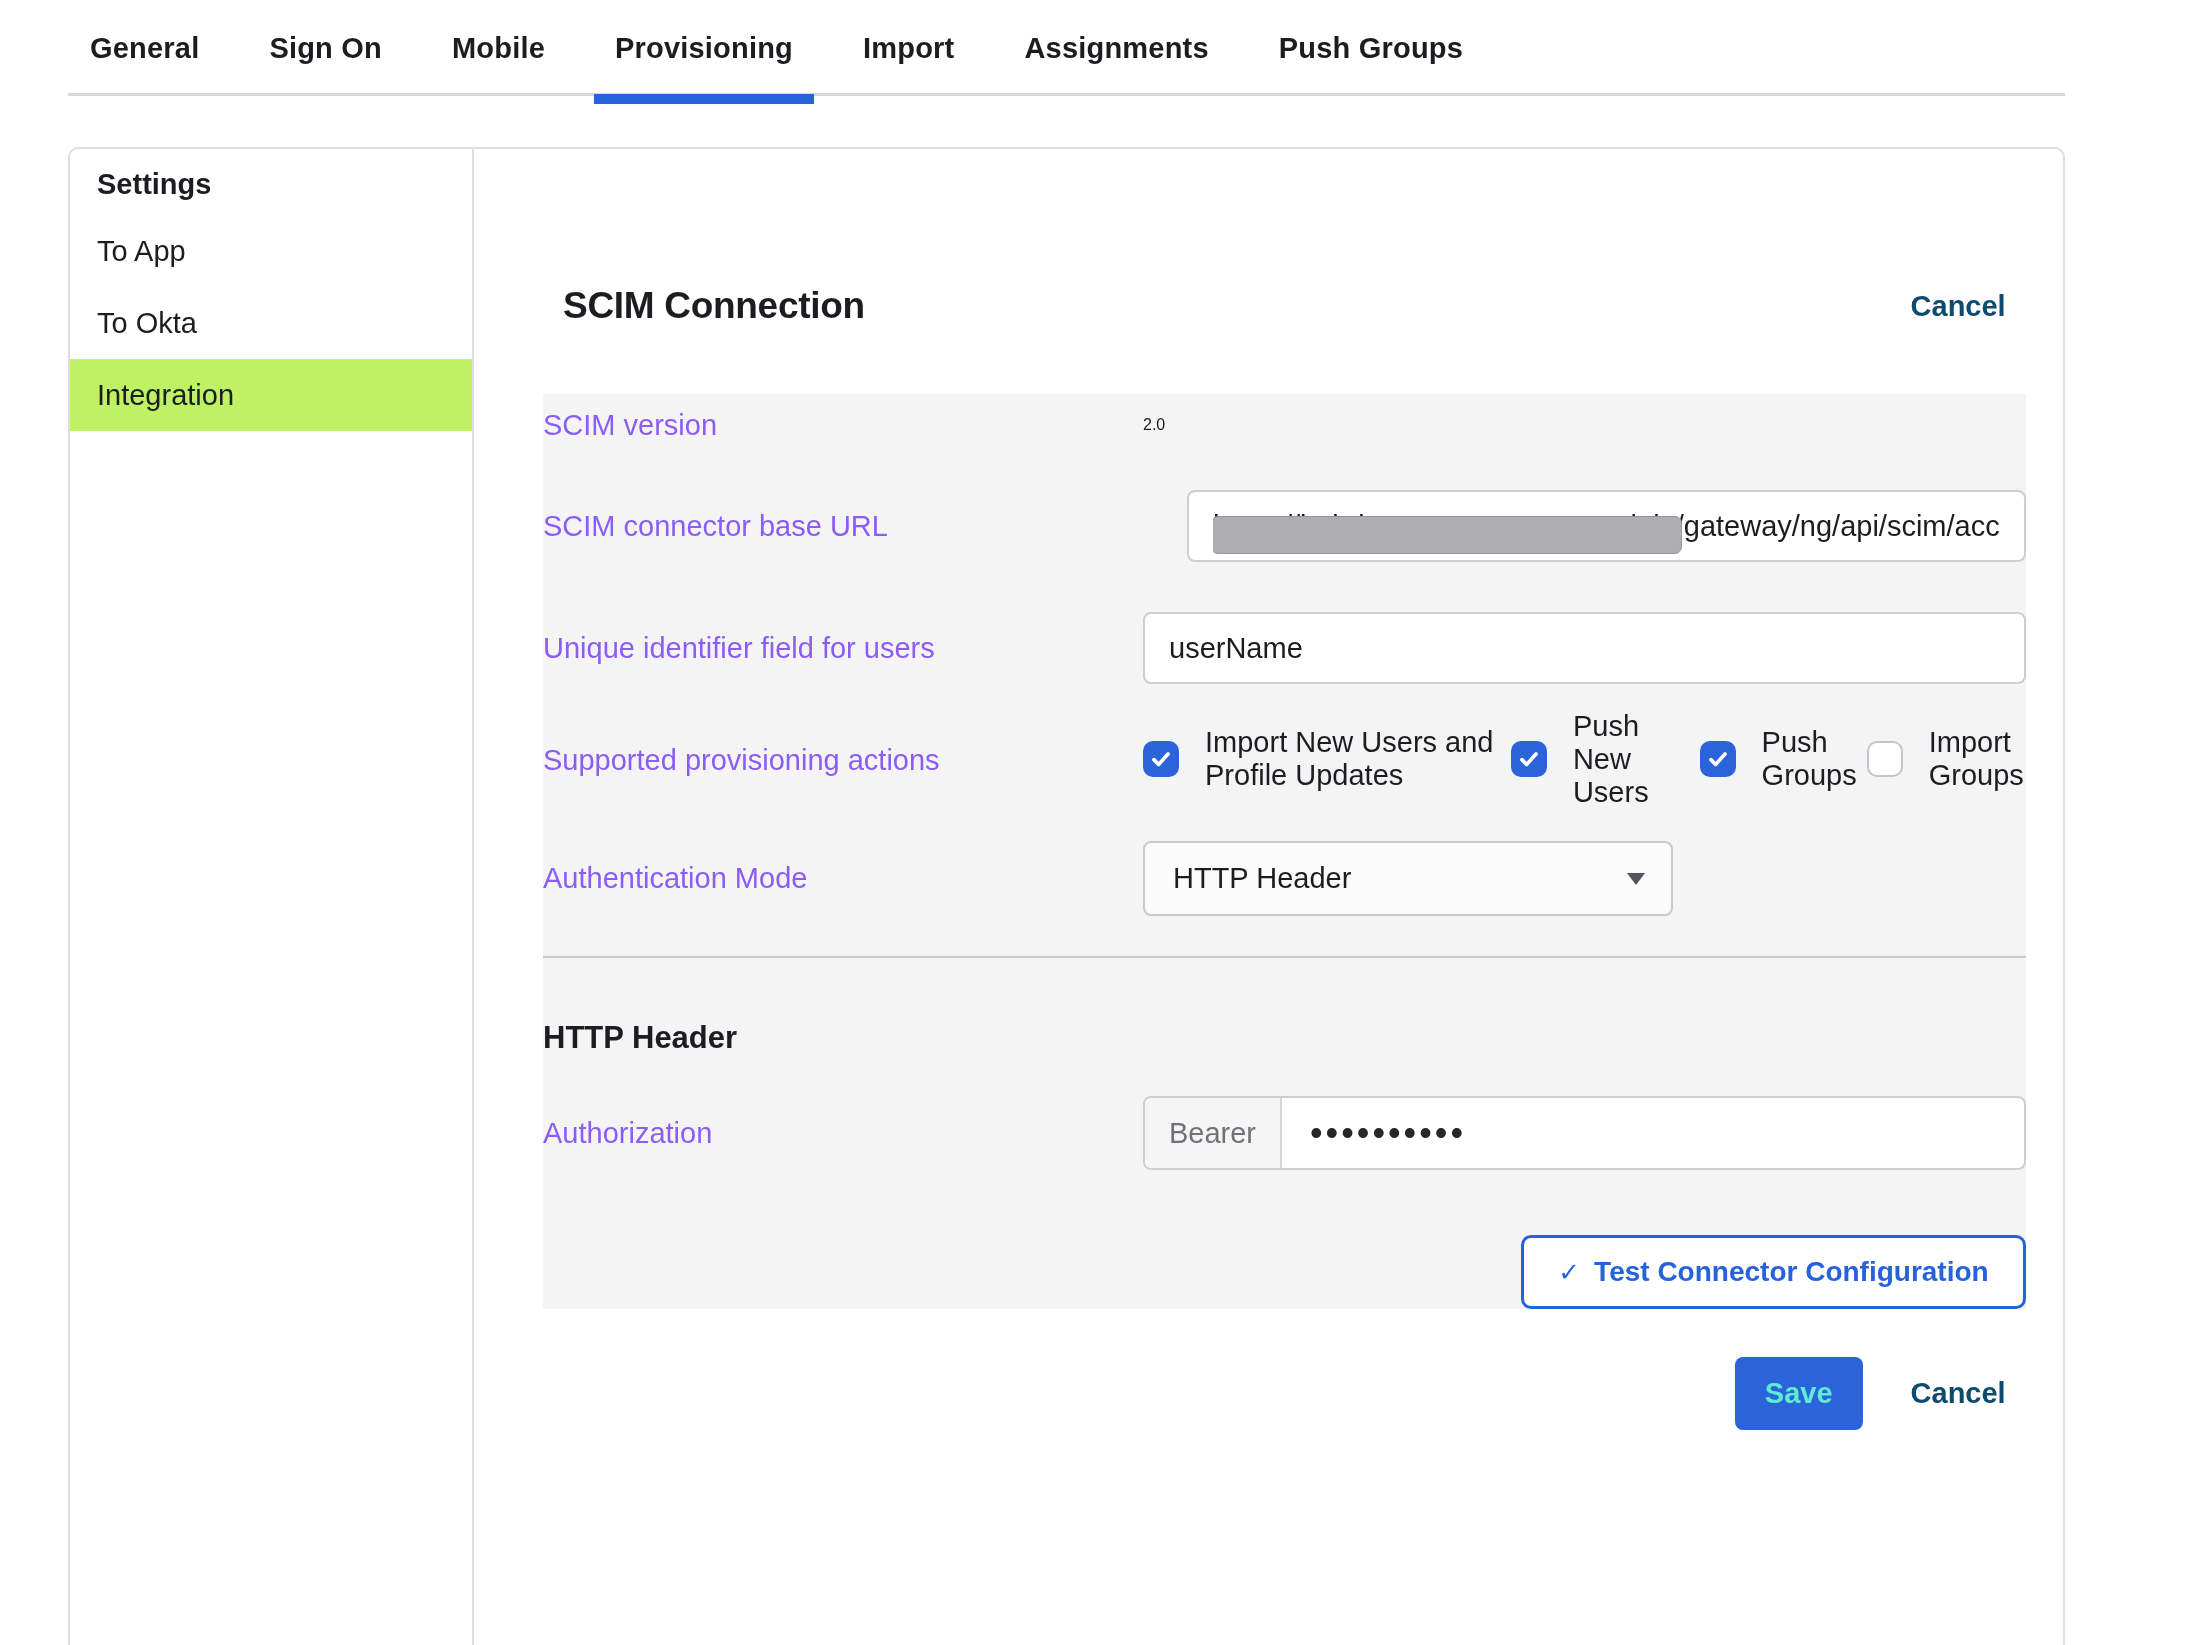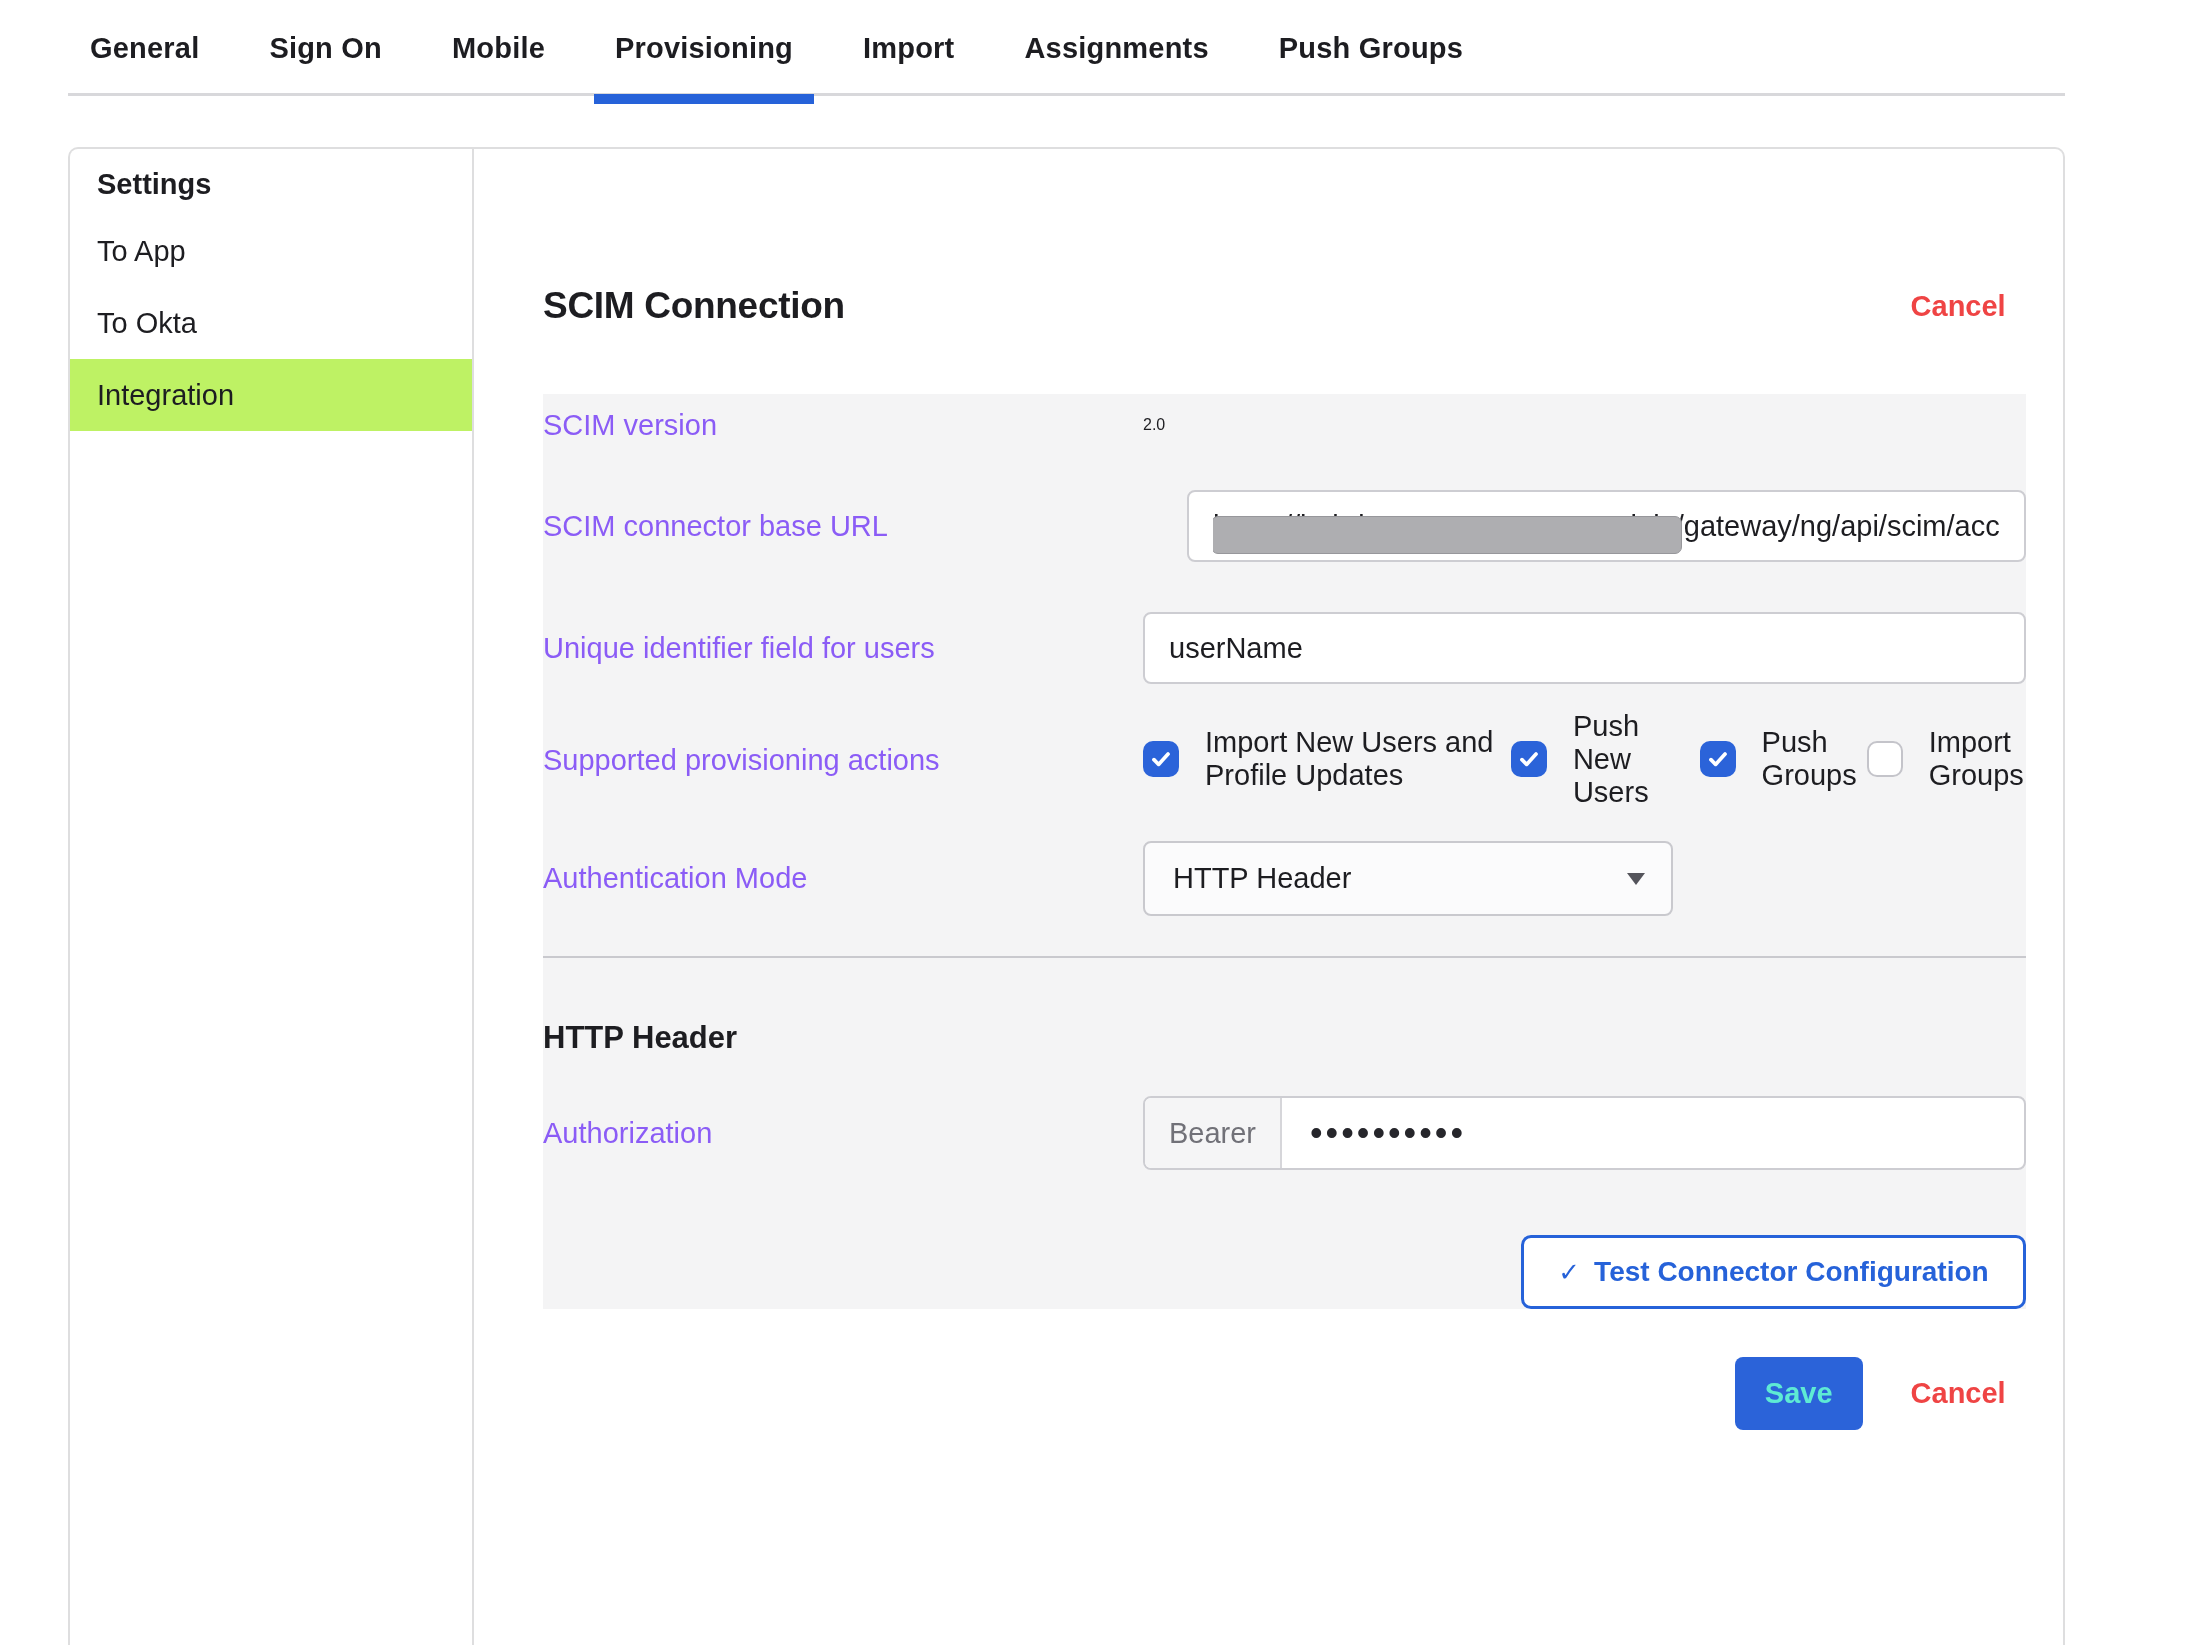--- a/index.html
+++ b/index.html
@@ -26,22 +26,22 @@
   .sidebar-header { height:62px; padding:0 27px; display:flex; align-items:center;
     font-size:29px; font-weight:700; }
   .sidebar-item { height:72px; padding:0 27px; display:flex; align-items:center;
     font-size:29px; cursor:pointer; }
   .sidebar-item.selected { background:#bef264; }
 
   
   .main { flex:1; padding:0 71px 0 69px; }
   .main-header { display:flex; justify-content:space-between; align-items:center;
     margin-top:135px; padding-right:20px; }
-  .page-title { font-size:37px; font-weight:700; line-height:44px; letter-spacing:-.3px; }
-  .link { color:#ef4444; font-weight:700; font-size:29px; cursor:pointer; white-space:nowrap; }
+  .page-title { font-size:37px; font-weight:700; line-height:44px; letter-spacing:-.3px;margin-left:20px; }
+  .link { color:#0c4a6e; font-weight:700; font-size:29px; cursor:pointer; white-space:nowrap; }
 
   
   .panel { background:#f4f4f5; margin-top:66px; padding-top:14px; }
   .form-row { display:flex; }
   .form-label { width:600px; flex-shrink:0; font-size:29px; color:#8b5cf6; }
   .form-control { flex:1; min-width:0; }
   .row-version { align-items:flex-start; }
   .row-version .form-label, .row-version .form-control { line-height:34px; }
   .row-url { margin-top:48px; align-items:center;gap:44px; }
   .row-uid { margin-top:50px; align-items:center; }

